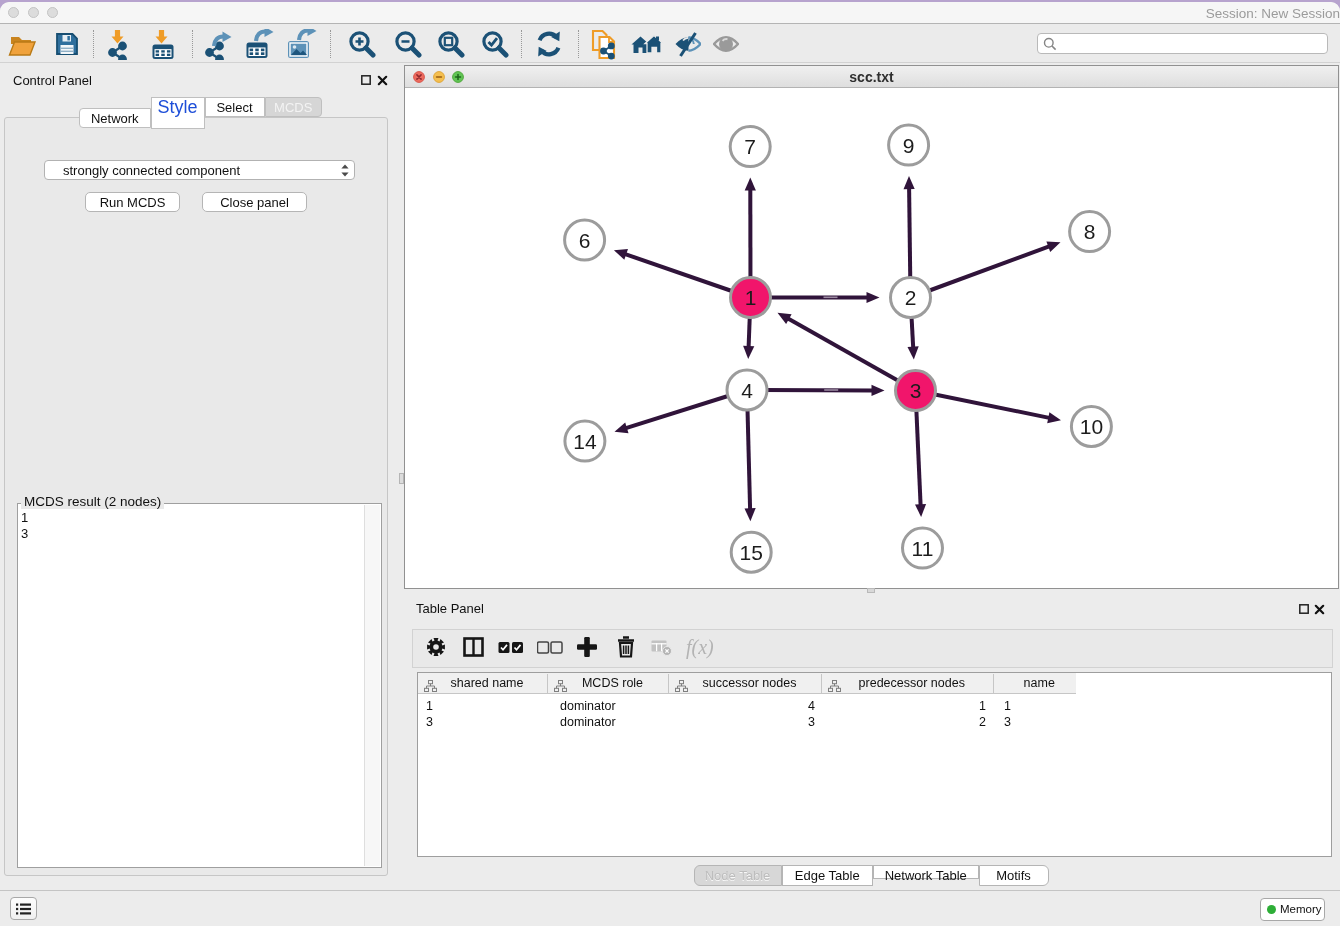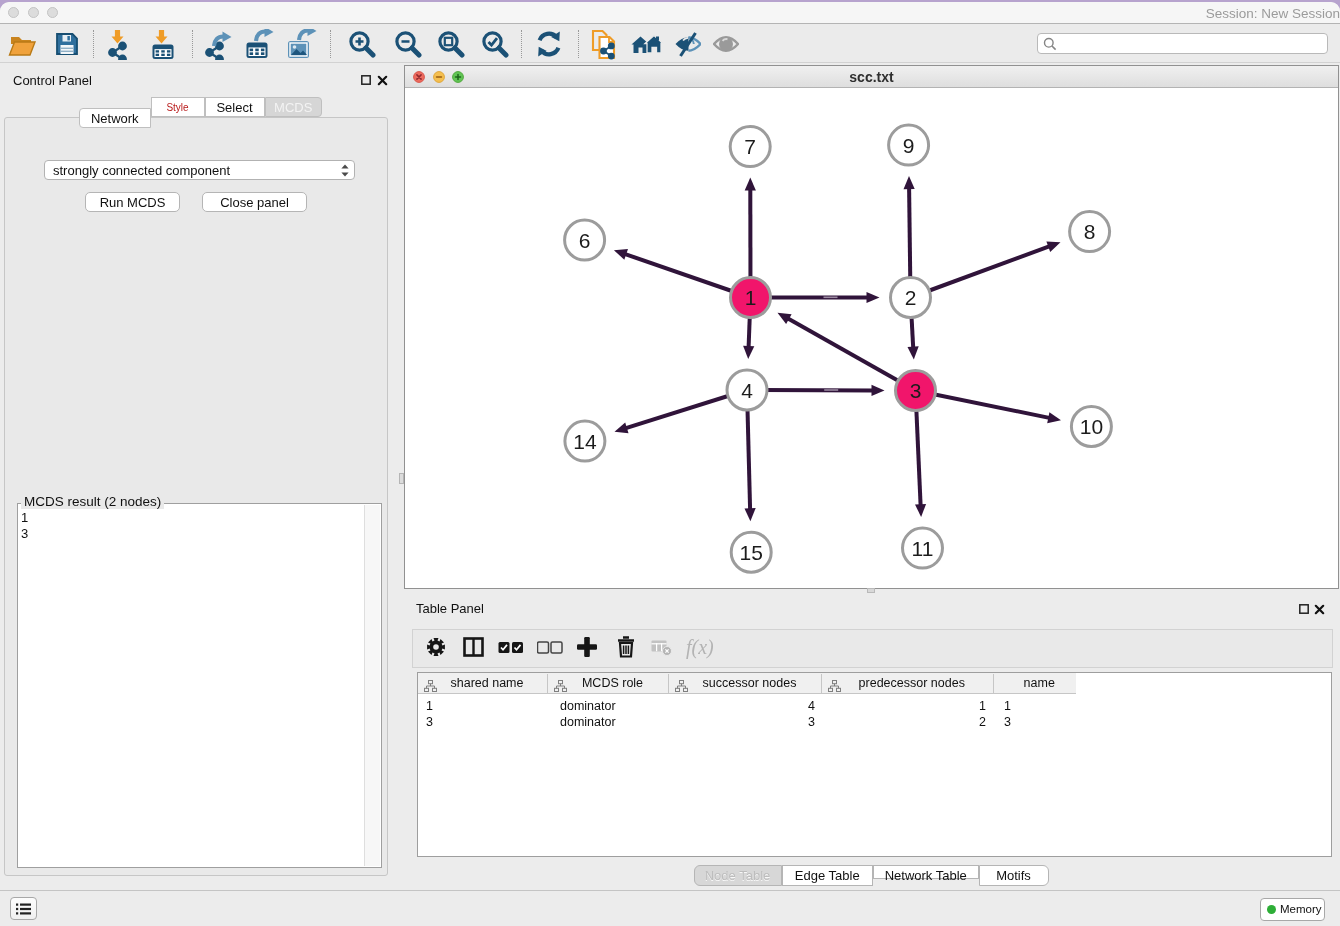--- a/index.html
+++ b/index.html
@@ -157,24 +157,24 @@
 
 <div class="a" style="left:13px;top:71px;font-size:13px;color:#111">Control Panel</div>
 <svg class="a" style="left:361px;top:73px" width="10" height="10" viewBox="0 0 10 10">
       <rect x="0.8" y="0.8" width="8.4" height="8.4" fill="none" stroke="#222" stroke-width="1.5"></rect>
     </svg>
 <svg class="a" style="left:377px;top:73px" width="11" height="11" viewBox="0 0 11 11">
       <path d="M1.8 1.8 L9.2 9.2 M9.2 1.8 L1.8 9.2" stroke="#111" stroke-width="2.2" stroke-linecap="round"></path>
     </svg>
 <div class="a" style="left:4px;top:115px;width:384px;height:759px;background:#e9e9e9;border:1px solid #c6c6c6;border-radius:3px"></div>
 <div class="a" style="left:79px;top:106px;width:71.5px;height:20px;background:#fff;color:#111;border:1px solid #bfbfbf;border-radius:4px 0 0 4px;font-size:13px;text-align:center;line-height:19px">Network</div>
-<div class="a" style="left:150.5px;top:95px;width:54px;height:20px;background:#fff;color:#b91c1c;border:1px solid #bfbfbf;border-radius:0;font-size:10px;text-align:center;line-height:19px">Style</div>
+<div class="a" style="left:150.5px;top:95px;width:54px;height:32px;background:#fff;color:#1d4ed8;border:1px solid #bfbfbf;border-radius:0;font-size:18px;text-align:center;line-height:19px">Style</div>
 <div class="a" style="left:204.5px;top:95px;width:60px;height:20px;background:#fff;color:#111;border:1px solid #bfbfbf;border-radius:0;font-size:13px;text-align:center;line-height:19px">Select</div>
 <div class="a" style="left:264.5px;top:95px;width:57.5px;height:20px;background:#d6d6d6;color:#f3f3f3;border:1px solid #bfbfbf;border-radius:0 4px 4px 0;font-size:13px;text-align:center;line-height:19px">MCDS</div>
-<div class="a" style="left:44px;top:158px;width:311px;height:20px;background:#fff;border:1px solid #b2b2b2;border-radius:4px;font-size:13px;color:#111;line-height:19px;padding-left:8px">strongly connected component</div>
+<div class="a" style="left:44px;top:158px;width:311px;height:20px;background:#fff;border:1px solid #b2b2b2;border-radius:4px;font-size:13px;color:#111;line-height:19px;padding-left:18px">strongly connected component</div>
 <svg class="a" style="left:340px;top:162px" width="10" height="13" viewBox="0 0 10 13">
       <path d="M5 0.5 L8.6 4.6 H1.4 Z" fill="#4a4a4a"></path>
       <path d="M5 12.5 L1.4 8.4 H8.6 Z" fill="#4a4a4a"></path>
     </svg>
 <div class="a" style="left:85px;top:190px;width:95px;height:20px;background:#fff;border:1px solid #b5b5b5;border-radius:5px;font-size:13px;color:#111;text-align:center;line-height:19px">Run MCDS</div>
 <div class="a" style="left:202px;top:190px;width:105px;height:20px;background:#fff;border:1px solid #b5b5b5;border-radius:5px;font-size:13px;color:#111;text-align:center;line-height:19px">Close panel</div>
 <div class="a" style="left:17px;top:501px;width:365px;height:365px;background:#fff;border:1px solid #9f9f9f"></div>
 <div class="a" style="left:21px;top:492px;background:#e9e9e9;padding:0 3px;font-size:13.5px;color:#111">MCDS result (2 nodes)</div>
 <div class="a" style="left:364px;top:503px;width:16px;height:361px;background:#f7f7f7;border-left:1px solid #dedede"></div>
 <div class="a" style="left:21px;top:508px;font-size:13px;color:#111;line-height:16px">1<br>3</div>

